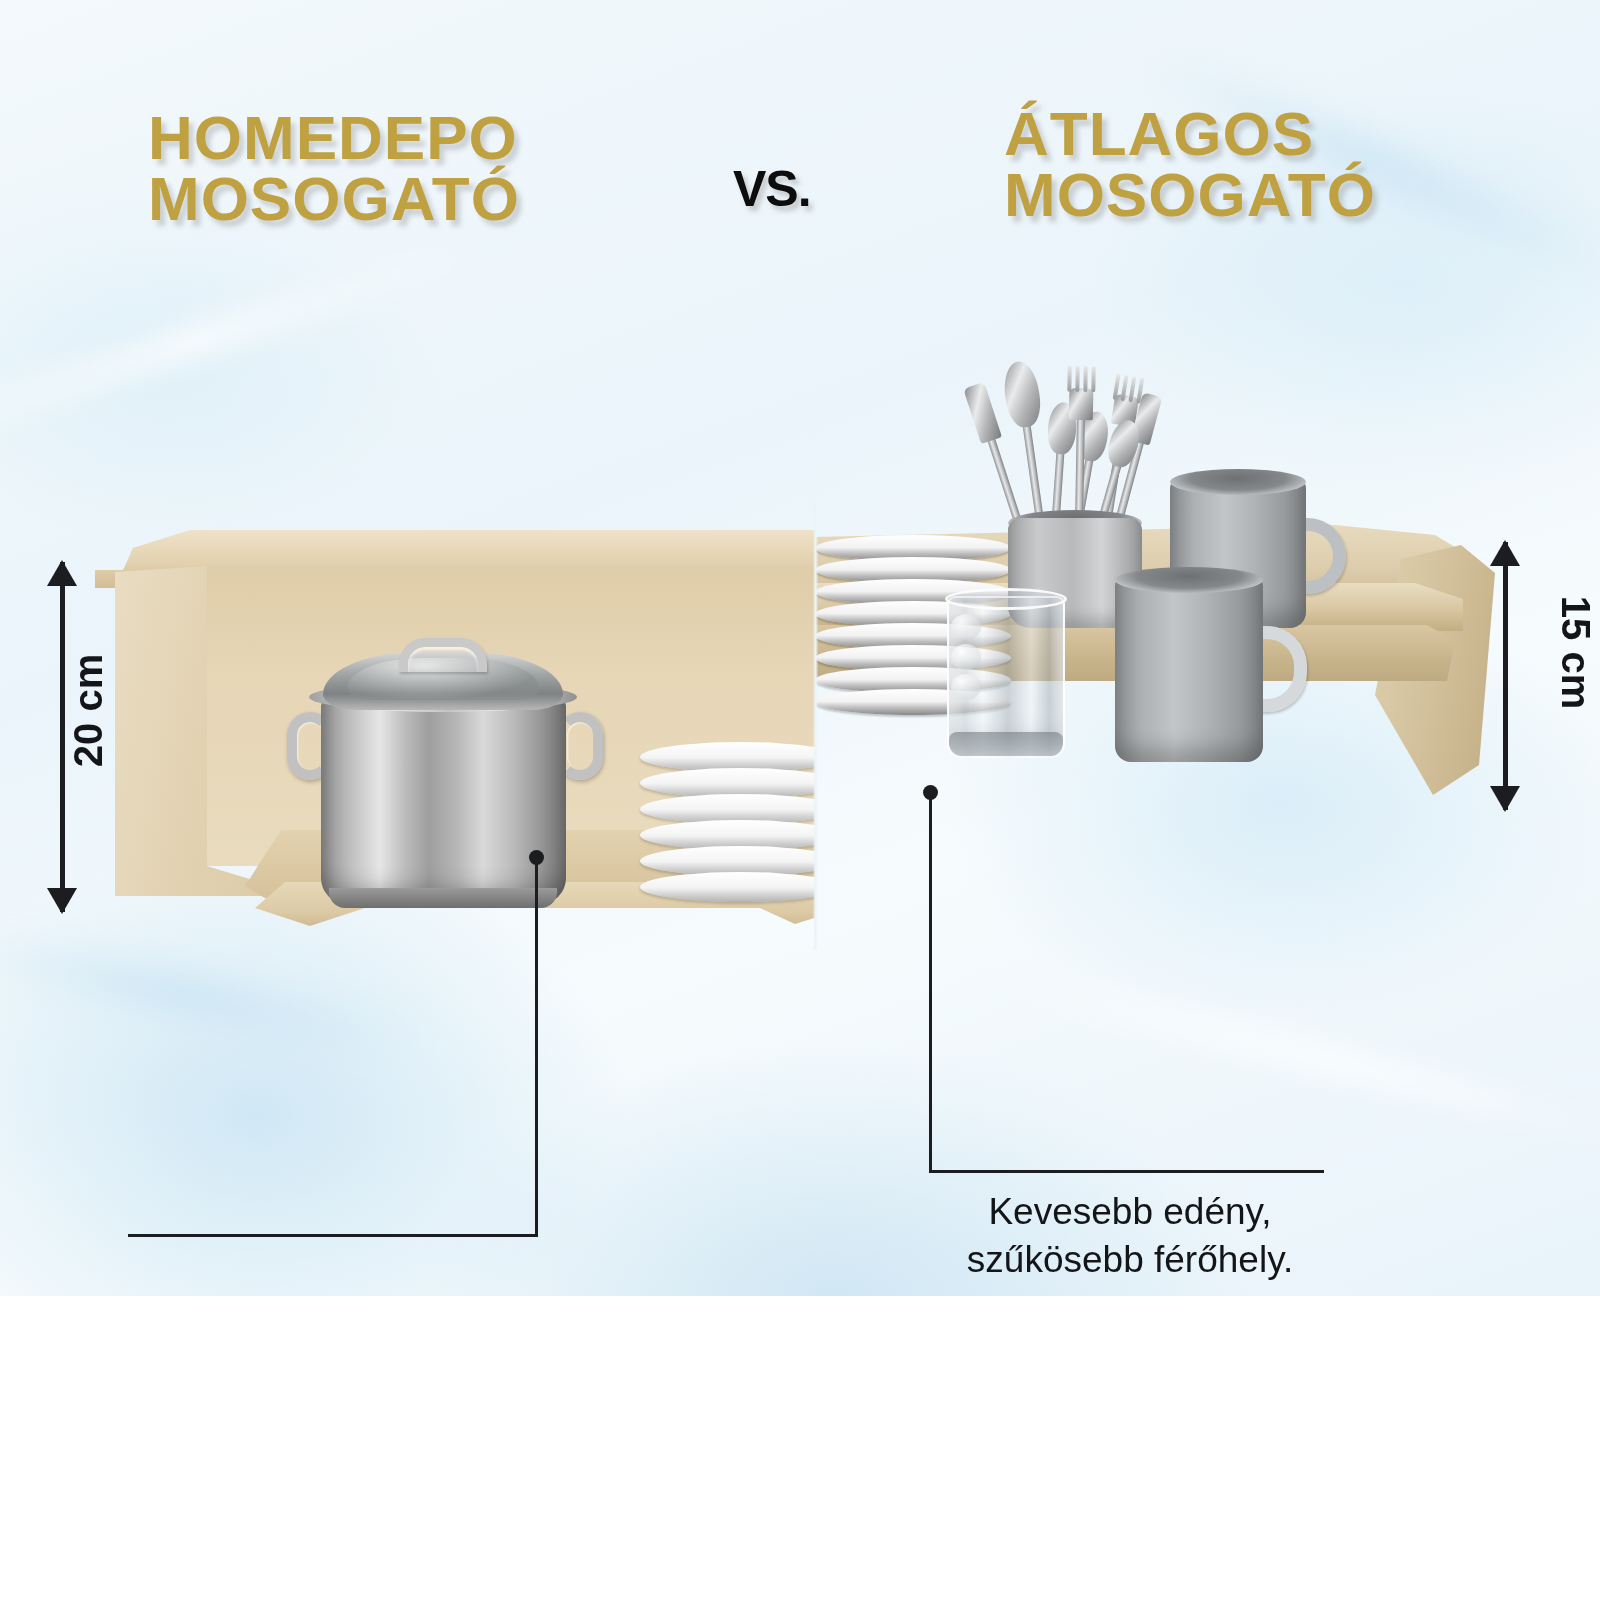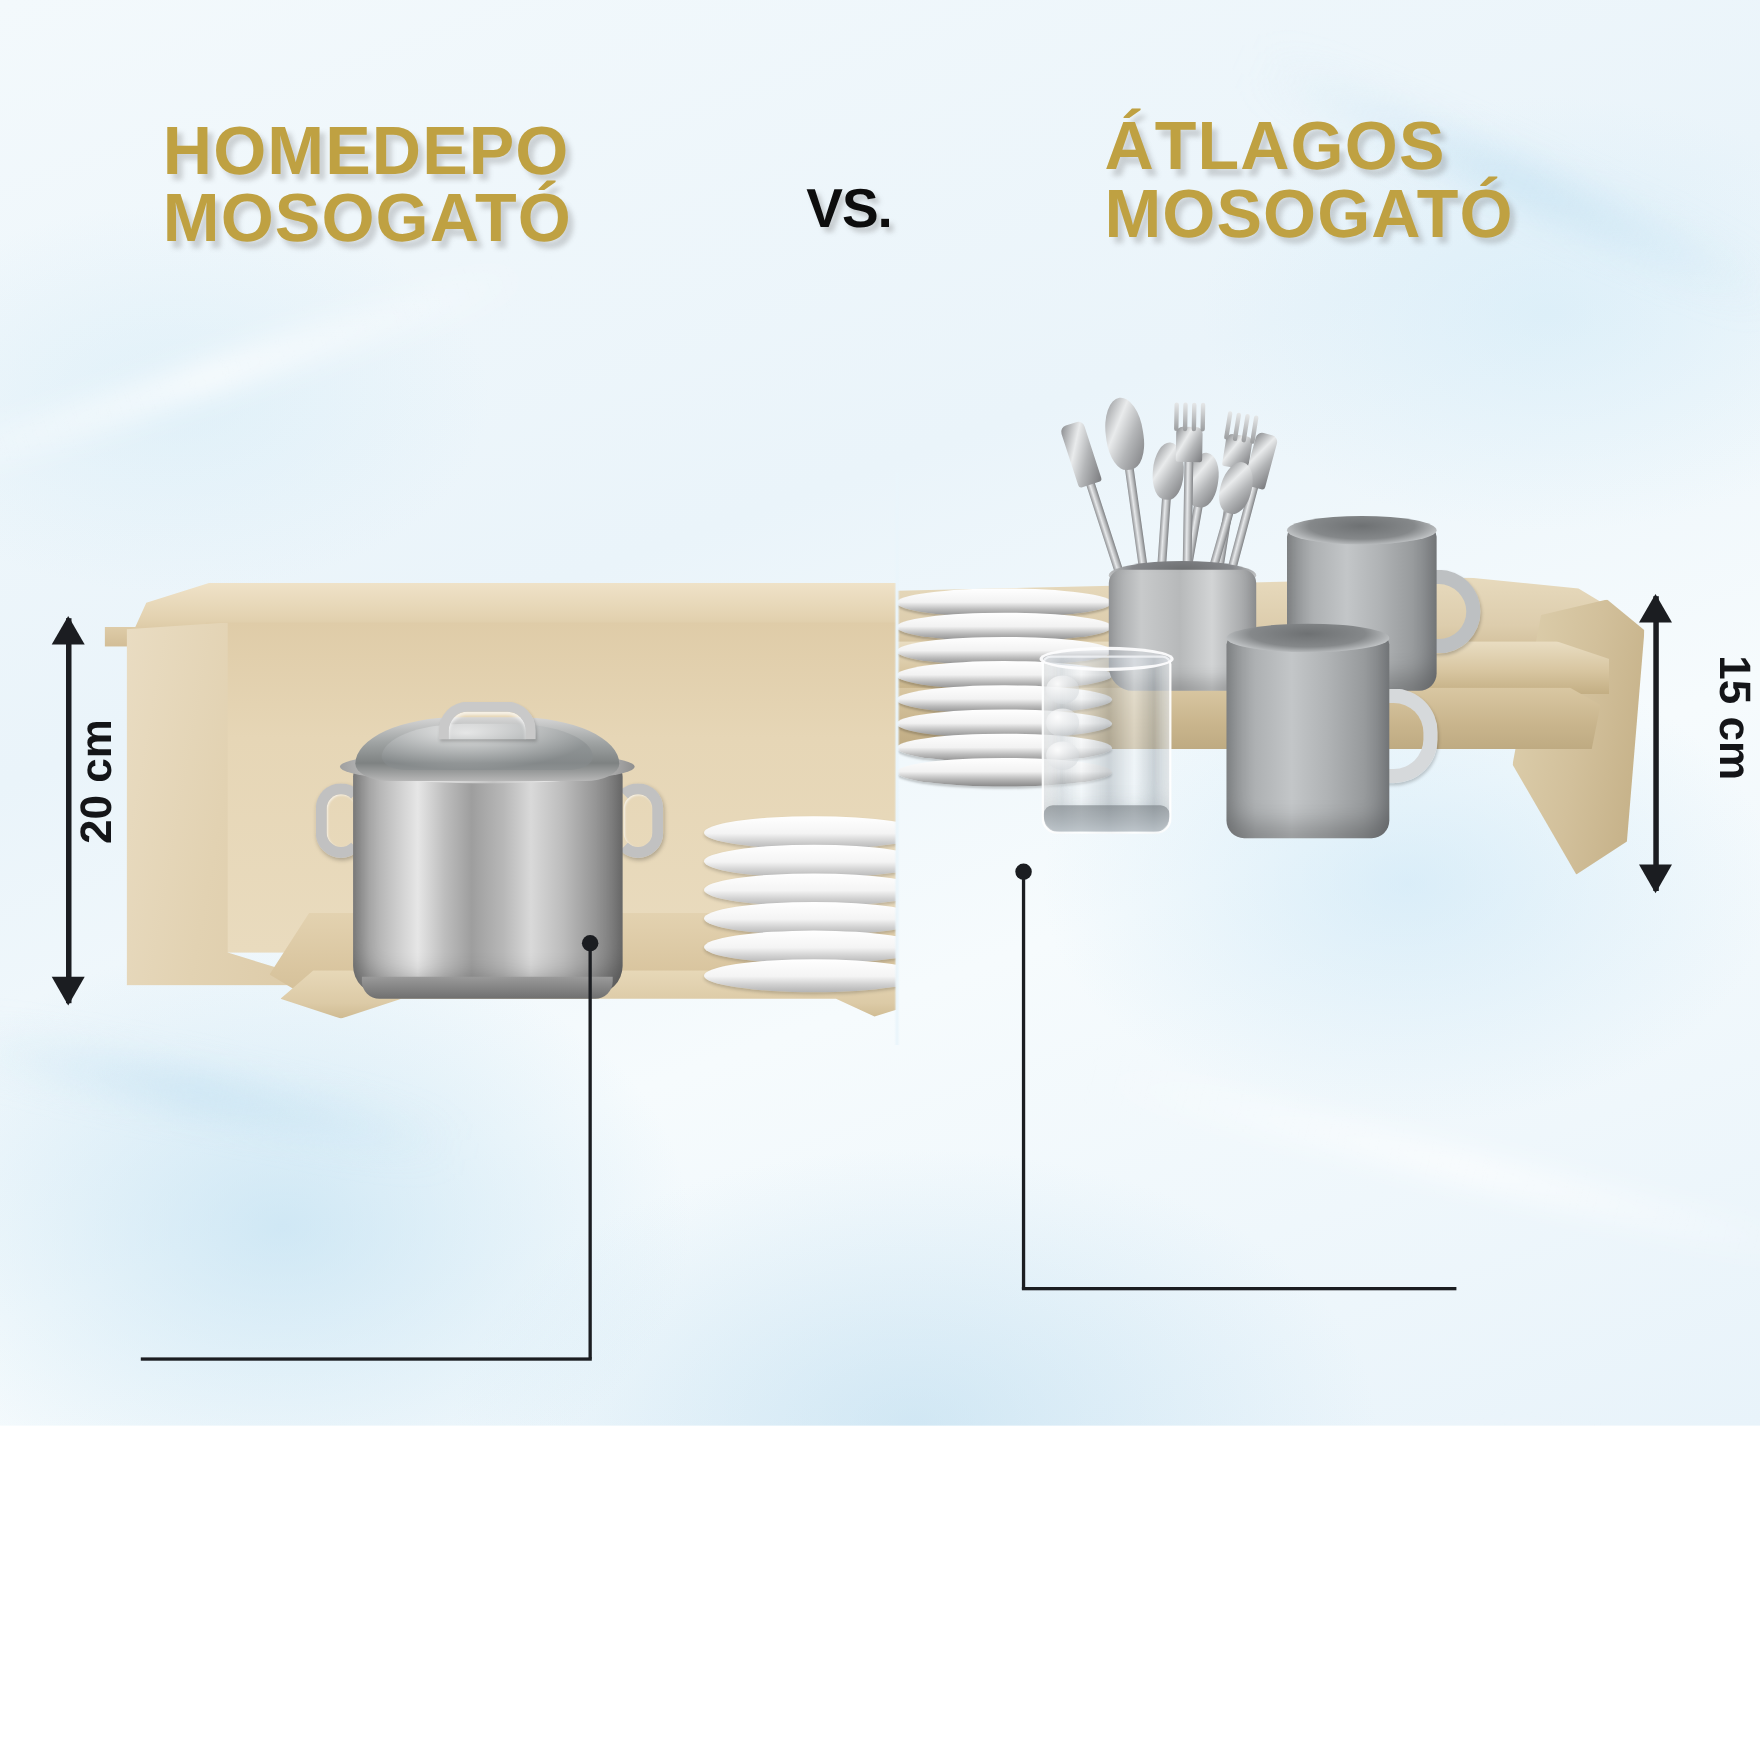--- a/index.html
+++ b/index.html
@@ -475,14 +475,16 @@
     <div class="dim-label">15 cm</div>
   </div>
 
   <div class="callout-dot" id="callout-left-dot"></div>
   <div class="callout-v" id="callout-left-v"></div>
   <div class="callout-h" id="callout-left-h"></div>
 
   <div class="callout-dot" id="callout-right-dot"></div>
   <div class="callout-v" id="callout-right-v"></div>
   <div class="callout-h" id="callout-right-h"></div>
+  <div id="caption-right">Kevesebb edény,
+szűkösebb férőhely.</div>
 
 </div>
 
 </body></html>

